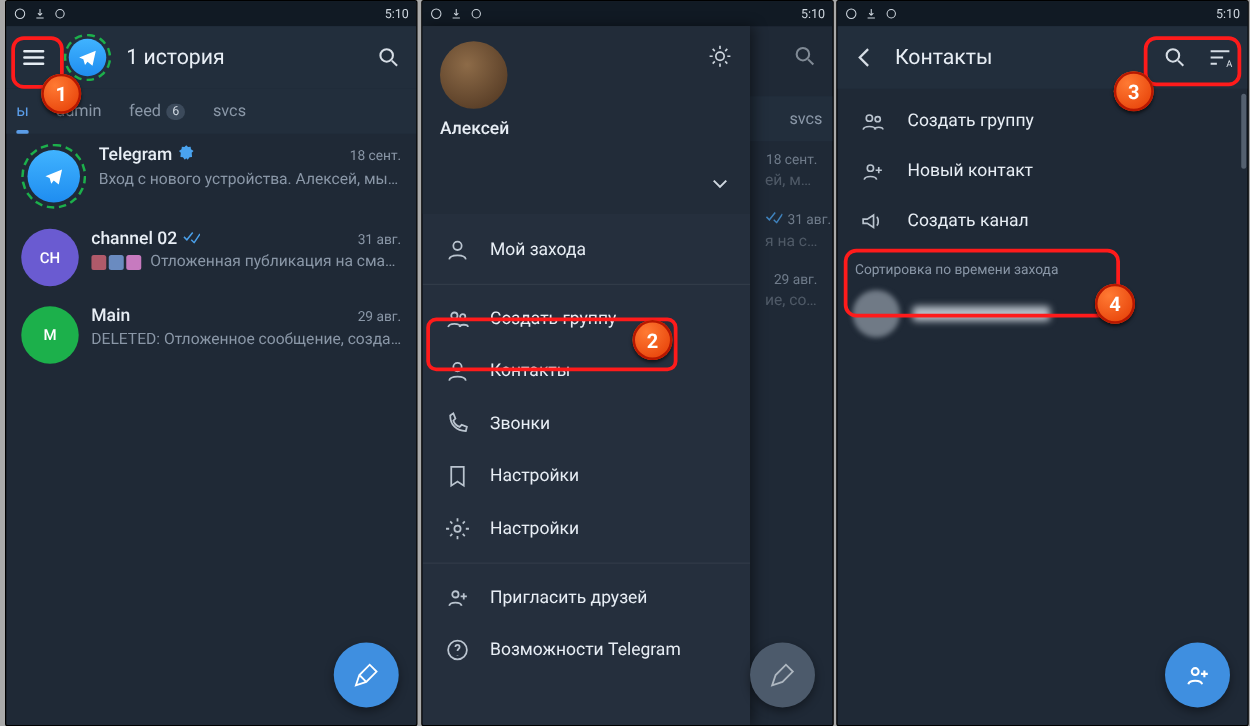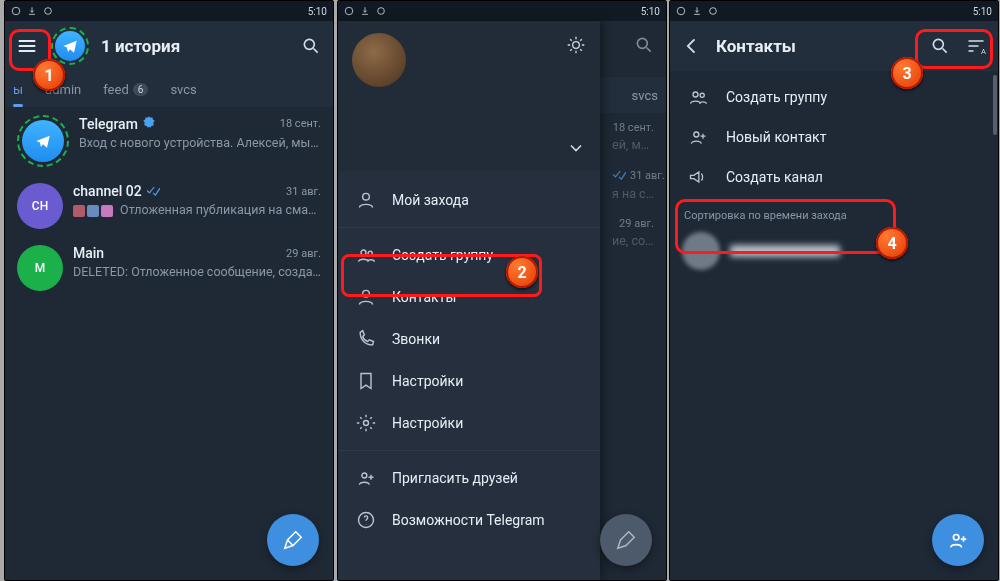--- a/index.html
+++ b/index.html
@@ -27,21 +27,21 @@
   .panel.p3{left:669px;}
   
   .status{height:20px;background:var(--bg2);display:flex;align-items:center;padding:0 6px;font-size:10px;color:#cfd7df;}
   .status .left{display:flex;gap:6px;align-items:center;}
   .status .right{margin-left:auto;}
   .st-icon{width:10px;height:10px;display:inline-block;}
   
   .header{height:50px;background:var(--bg3);display:flex;align-items:center;padding:0 10px;gap:12px;position:relative;}
   .hicon{width:24px;height:24px;display:flex;align-items:center;justify-content:center;cursor:pointer;}
   .hicon svg{width:20px;height:20px;fill:#d6dde5;}
-  .title{font-size:17px;font-weight:700;color:var(--text);}
+  .title{font-size:17px;font-weight:400;color:var(--text);}
   .spacer{flex:1;}
   .avatar-ring{width:34px;height:34px;border-radius:50%;border:2px dashed var(--green);display:flex;align-items:center;justify-content:center;}
   .avatar-tg{width:30px;height:30px;border-radius:50%;background:linear-gradient(#40b3ff,#1f8df0);display:flex;align-items:center;justify-content:center;}
   .avatar-tg svg{width:16px;height:16px;fill:#fff;}
   
   .tabs{height:36px;background:var(--bg3);display:flex;align-items:center;padding:0 8px;gap:22px;font-size:13px;color:var(--text-dim);}
   .tab{position:relative;height:36px;display:flex;align-items:center;gap:4px;cursor:pointer;}
   .tab.active{color:var(--tab-accent);}
   .tab.active::after{content:"";position:absolute;bottom:0;left:0;right:0;height:3px;background:var(--tab-accent);border-radius:2px;}
   .tab .count{background:#3c4a5b;color:#cfd7e0;border-radius:8px;font-size:10px;padding:1px 5px;}
@@ -274,20 +274,21 @@
   <div class="hicon" style="position:absolute;right:10px;top:32px;">
     <svg viewBox="0 0 24 24">
           <circle cx="10" cy="10" r="6" fill="none" stroke="#808a95" stroke-width="2"></circle>
           <path d="M15 15l5 5" stroke="#808a95" stroke-width="2"></path>
         </svg>
   </div>
 
   <div class="drawer">
     <div class="drawer-head">
       <div class="profile-av"></div>
+      <div class="profile-name">Алексей</div>
       <div class="sun">
         <svg viewBox="0 0 24 24">
               <circle cx="12" cy="12" r="4" fill="none" stroke="#cfd7df" stroke-width="1.6"></circle>
               <g stroke="#cfd7df" stroke-width="1.6">
                 <path d="M12 2v3M12 19v3M2 12h3M19 12h3M5 5l2 2M17 17l2 2M19 5l-2 2M7 17l-2 2"></path>
               </g>
             </svg>
       </div>
       <div class="expand">
         <svg viewBox="0 0 24 24">

